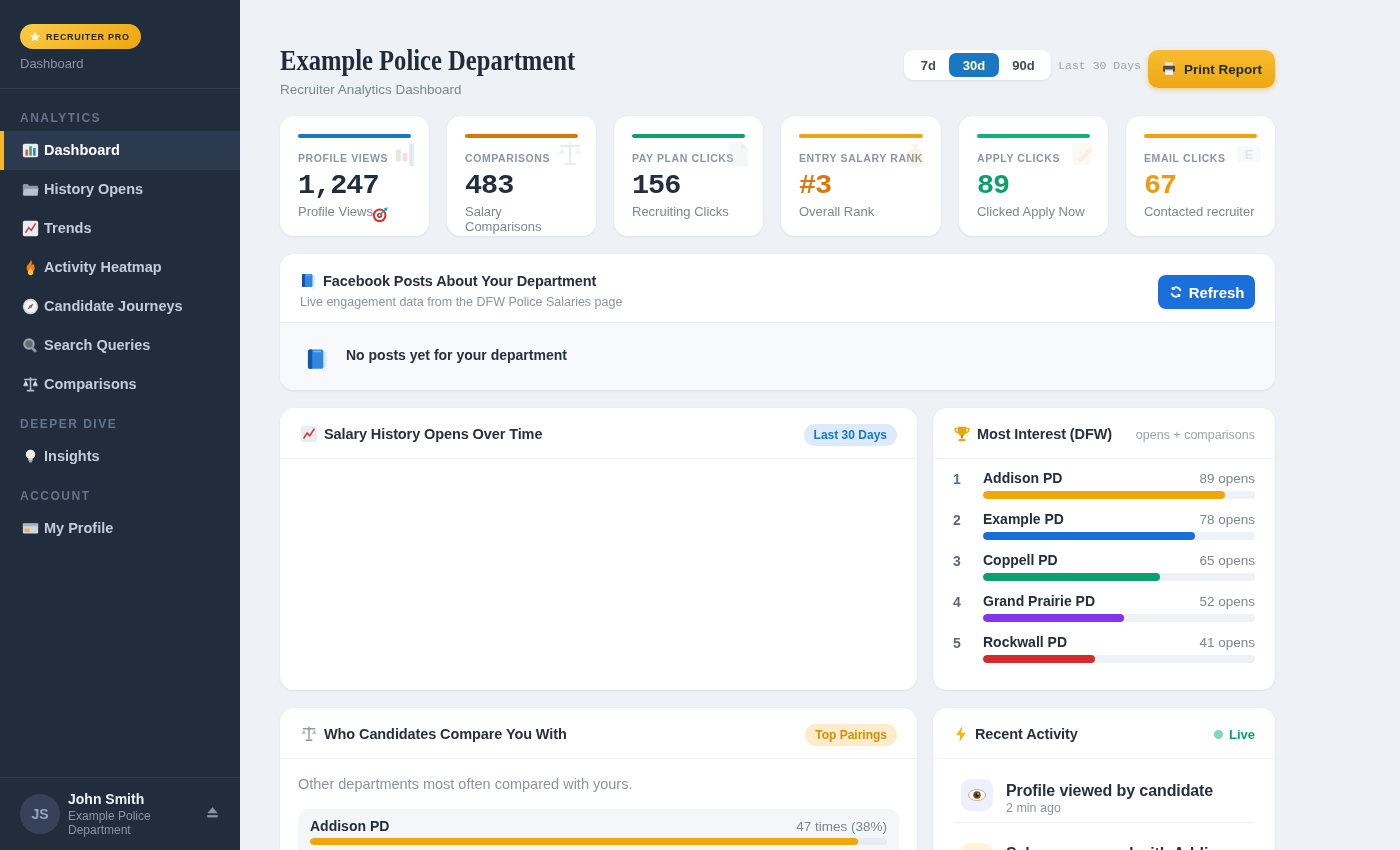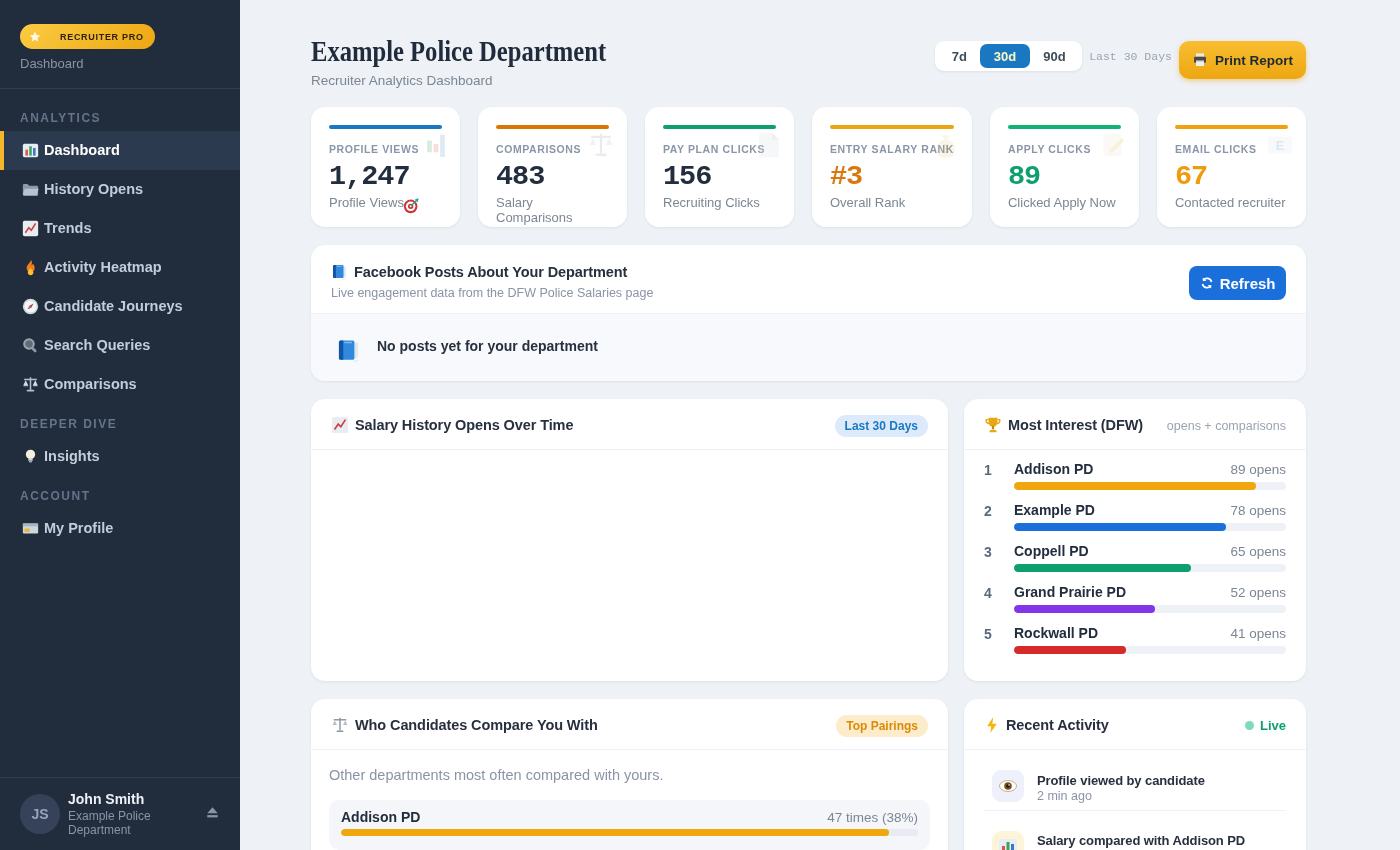--- a/index.html
+++ b/index.html
@@ -3,35 +3,35 @@
 <meta charset="utf-8">
 <style>
 * { margin:0; padding:0; box-sizing:border-box; }
 html,body { width:1400px; height:850px; overflow:hidden; }
 body { font-family:"Liberation Sans", sans-serif; background:#eef1f6; color:#1f2933; }
 .app { display:flex; width:1400px; height:850px; }
 
 
 .sidebar { width:240px; min-width:240px; background:#212c3d; height:850px; position:relative; color:#cbd2d9; }
 .side-top { padding:24px 20px 0 20px; }
-.badge-pro { display:inline-flex; align-items:center; gap:19px; background:linear-gradient(135deg,#fbcb43,#eda712); color:#2d2307; font-size:9px; font-weight:bold; letter-spacing:0.7px; padding:6.5px 11px 6.5px 9px; border-radius:999px; }
+.badge-pro { display:inline-flex; align-items:center; gap:5px; background:linear-gradient(135deg,#fbcb43,#eda712); color:#2d2307; font-size:9px; font-weight:bold; letter-spacing:0.7px; padding:6.5px 11px 6.5px 9px; border-radius:999px; }
 .side-sub { margin-top:7px; font-size:13px; color:#8a94a6; }
 .side-div { border-top:1px solid rgba(255,255,255,0.08); margin-top:16.5px; }
 .sec-label { padding:22px 20px 6px 20px; font-size:12px; font-weight:bold; letter-spacing:1.5px; color:#64748b; }
 .nav-item { display:flex; align-items:center; gap:5px; padding:8px 20px 8px 22px; font-size:14.5px; font-weight:600; color:#c3ccd9; height:39px; }
 .nav-item.active { background:#2c3a4f; border-left:4px solid #f4b62a; padding-left:18px; color:#fff; }
 .nav-ico { width:17px; height:17px; flex:0 0 17px; }
 .user-area { position:absolute; bottom:0; left:0; right:0; border-top:1px solid rgba(255,255,255,0.08); padding:13px 20px; display:flex; align-items:center; gap:8px; }
 .avatar { width:40px; height:40px; border-radius:50%; background:#36415a; color:#99a4b8; display:flex; align-items:center; justify-content:center; font-size:14px; font-weight:bold; flex:0 0 40px; }
 .user-name { font-size:14px; font-weight:bold; color:#eef1f6; }
 .user-dept { font-size:12px; color:#8a94a6; line-height:1.18; margin-top:2px; }
 .eject { margin-left:auto; color:#8a94a6; font-size:14px; }
 
 
-.main { width:1075px; min-width:0; padding:0 40px; overflow:hidden;margin-left:31px; }
+.main { width:1075px; min-width:0; padding:9px 40px; overflow:hidden; }
 .header-row { display:flex; align-items:flex-start; justify-content:space-between; margin-top:34px; }
 h1.title { font-family:"Liberation Serif", serif; font-size:30px; color:#202b3c; transform:scaleX(0.82); transform-origin:left; white-space:nowrap; width:300px; }
 .subtitle { font-size:13.5px; color:#7b8794; margin-top:5px; }
 .controls { display:flex; align-items:flex-start; gap:8px; margin-top:7px; }
 .seg { background:#fff; border-radius:9px; padding:3px; display:flex; box-shadow:0 1px 3px rgba(16,24,40,.08); }
 .seg a { font-size:13px; font-weight:bold; color:#3e4c59; padding:4.5px 13.5px; border-radius:7px; }
 .seg a.on { background:#1a78c2; color:#fef9c3; }
 .mono-note { font-family:"Liberation Mono", monospace; font-size:11.5px; color:#9aa5b1; margin:9px -1px 0 -1px; }
 .print-btn { display:flex; align-items:center; gap:7px; background:linear-gradient(180deg,#f8bd30,#eda712); border-radius:10px; padding:11px 13px; font-size:13.5px; font-weight:bold; color:#1f2933; box-shadow:0 2px 5px rgba(237,167,18,.45); }
 
@@ -88,21 +88,21 @@
 .cmp-top { display:flex; justify-content:space-between; align-items:baseline; }
 .cmp-name { font-size:14px; font-weight:bold; color:#222d3d; }
 .cmp-val { font-size:13.5px; color:#7b8794;text-align:right; }
 .cmp-track { height:7px; background:#e8ecf2; border-radius:4px; margin-top:4px; overflow:hidden; }
 .cmp-fill { height:7px; width:95%; background:#f0a70e; border-radius:4px; }
 
 
 .act-body { padding:0 20px; } .bottom-row .card { min-height:165px; }
 .act-row { display:flex; gap:13px; padding:18px 0 7px 0; border-bottom:1px solid #eef1f5; }
 .act-ico { width:32px; height:32px; border-radius:9px; display:flex; align-items:center; justify-content:center; flex:0 0 32px; margin:2px 0 0 8px; }
-.act-title { font-size:13px; font-weight:bold; color:#28303f; margin-top:4.5px; letter-spacing:-0.1px; }
+.act-title { font-size:16px; font-weight:bold; color:#28303f; margin-top:4.5px; letter-spacing:-0.1px; }
 .act-time { font-size:12.5px; color:#8a94a6; margin-top:1px; }
 </style>
 </head>
 <body>
 <div class="app">
   <aside class="sidebar">
     <div class="side-top">
       <div class="badge-pro">
           <svg width="12" height="12" viewBox="0 0 24 24">
             <path fill="#fff8e0" d="M12 1l3.2 6.8 7.2 1-5.3 5.1 1.3 7.3L12 17.7l-6.4 3.5 1.3-7.3L1.6 8.8l7.2-1z"></path>

